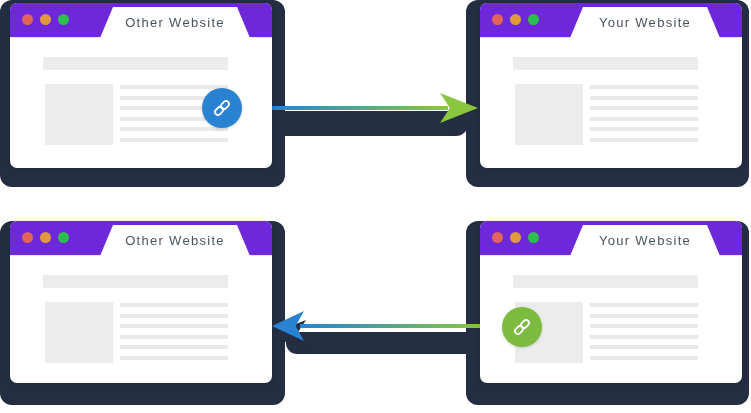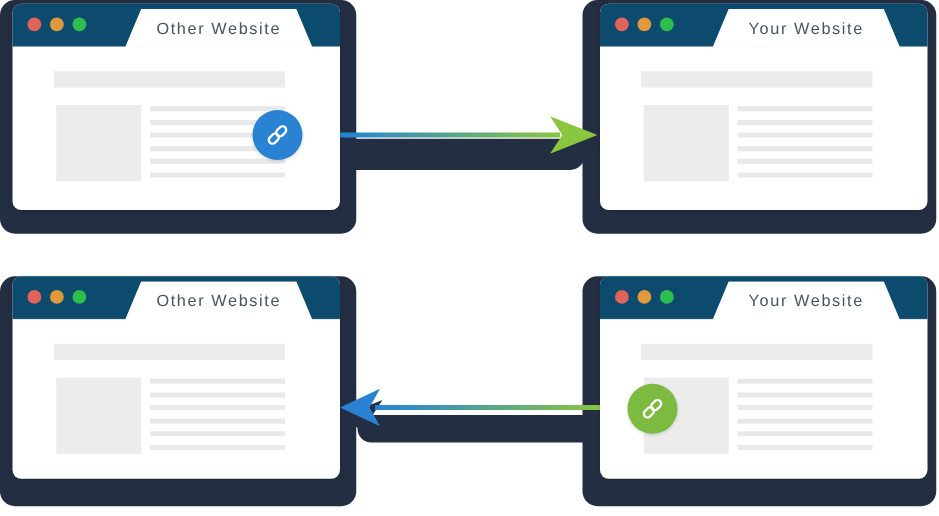--- a/index.html
+++ b/index.html
@@ -33,21 +33,21 @@
   
   .window{
     position:absolute;width:262px;background:#ffffff;border-radius:7px;
     box-shadow:0 0 0 1px rgba(0,0,0,0.05),0 2px 6px rgba(0,0,0,0.06);
   }
   .window.g1{left:10px; top:3px;  height:165px;}
   .window.g2{left:480px;top:3px;  height:165px;}
   .window.g3{left:10px; top:221px;height:162px;}
   .window.g4{left:480px;top:221px;height:162px;}
   .header{
-    position:relative;height:34px;background:#0c4a6e;border-radius:7px 7px 0 0;
+    position:relative;height:34px;background:#6d28d9;border-radius:7px 7px 0 0;
     border-bottom:1px solid #e6e6e8;
   }
   .dots{position:absolute;left:12px;top:11px;display:flex;gap:7px;}
   .dot{width:11px;height:11px;border-radius:50%;}
   .dot.red{background:#e2635a;}
   .dot.orange{background:#e2993b;}
   .dot.green{background:#2dbf4e;}
   .tab{
     position:absolute;left:90px;top:4px;width:150px;height:31px;background:#ffffff;
     clip-path:polygon(13px 0,137px 0,150px 31px,0 31px);

